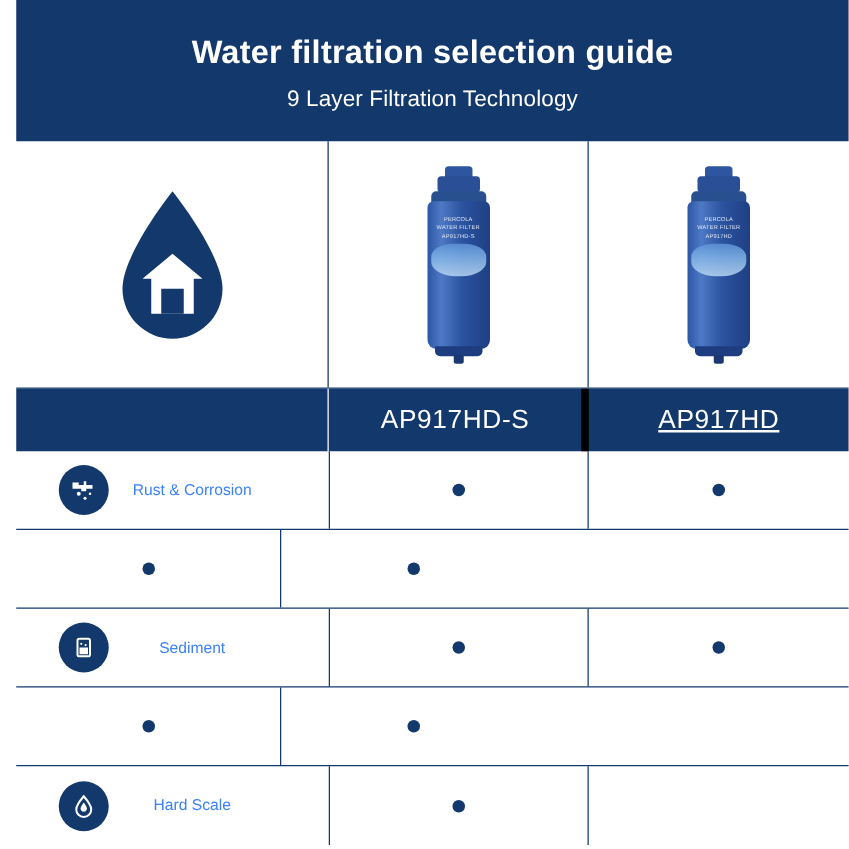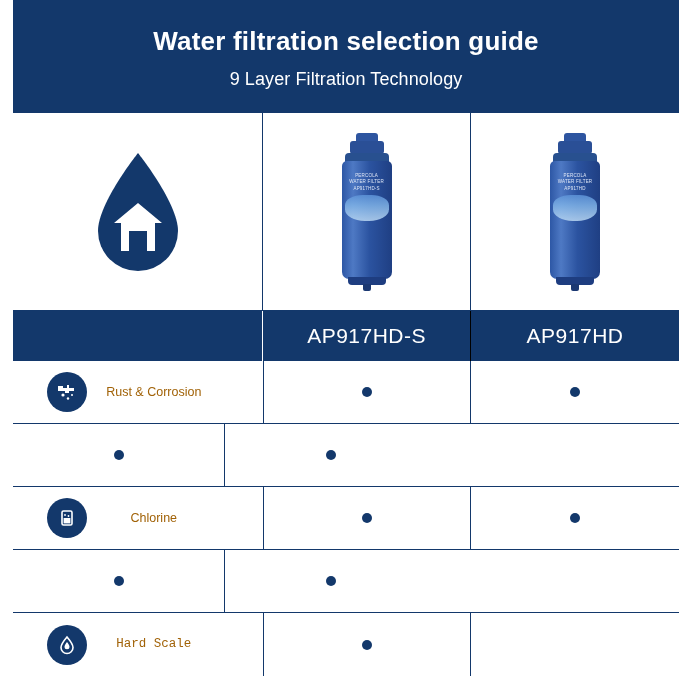--- a/index.html
+++ b/index.html
@@ -67,20 +67,21 @@
   .cell-product {
     width: 212px;
     box-sizing: border-box;
     display: flex;
     align-items: center;
     justify-content: center;
     border-right: 1px solid #13386b;
   }
   .cell-product:last-child {
     border-right: none;
+    text-decoration: underline;
   }
 
   
   .cartridge {
     position: relative;
     width: 56px;
     height: 158px;
   }
   .cart-cap {
     position: absolute;
@@ -163,38 +164,37 @@
     display: flex;
     height: 50px;
     background: #13386b;
     color: #ffffff;
     align-items: stretch;
   }
   .model-row .cell-feature {
     border-right: 1px solid #ffffff;
   }
   .model-row .cell-product {
-    border-right: 1px solid #000000;
+    border-right: 6px solid #000000;
     font-size: 21px;
     letter-spacing: 0.5px;
   }
   .model-row .cell-product:last-child {
     border-right: none;
   }
 
   
   .feature-row {
     display: flex;
     height: 63px;
     border-bottom: 1px solid #13386b;
     box-sizing: border-box;
   }
   .feature-row:last-child {
     border-bottom: none;
-    font-family: Liberation Mono, monospace;
   }
   .feature-cell {
     width: 255px;
     box-sizing: border-box;
     display: flex;
     align-items: center;
     border-right: 1px solid #13386b;
     padding-left: 34px;
   }
   .feature-icon {
@@ -207,21 +207,21 @@
     justify-content: center;
     flex: 0 0 auto;
   }
   .feature-icon svg {
     display: block;
   }
   .feature-label {
     flex: 1;
     text-align: center;
     font-size: 12.5px;
-    color: #a16207;
+    color: #3b82f6;
     line-height: 1.3;
     padding-right: 42px;
     white-space: pre-line;
   }
   .dot-cell {
     width: 212px;
     box-sizing: border-box;
     display: flex;
     align-items: center;
     justify-content: center;
@@ -335,21 +335,21 @@
   <div class="feature-row">
     <div class="feature-cell">
       <span class="feature-icon">
         <svg width="24" height="24" viewBox="0 0 24 24">
           <rect x="7" y="5" width="10" height="14" rx="1.5" fill="none" stroke="#ffffff" stroke-width="1.6"></rect>
           <rect x="8.6" y="12" width="6.8" height="5.4" fill="#ffffff"></rect>
           <circle cx="10" cy="9" r="0.9" fill="#ffffff"></circle>
           <circle cx="13.5" cy="10" r="0.9" fill="#ffffff"></circle>
         </svg>
       </span>
-      <span class="feature-label">Chlorine</span>
+      <span class="feature-label">Sediment</span>
     </div>
     <div class="dot-cell">
         <span class="dot"></span>
       </div>
     <div class="dot-cell">
         <span class="dot"></span>
       </div>
   </div>
 
   <div class="feature-row">

